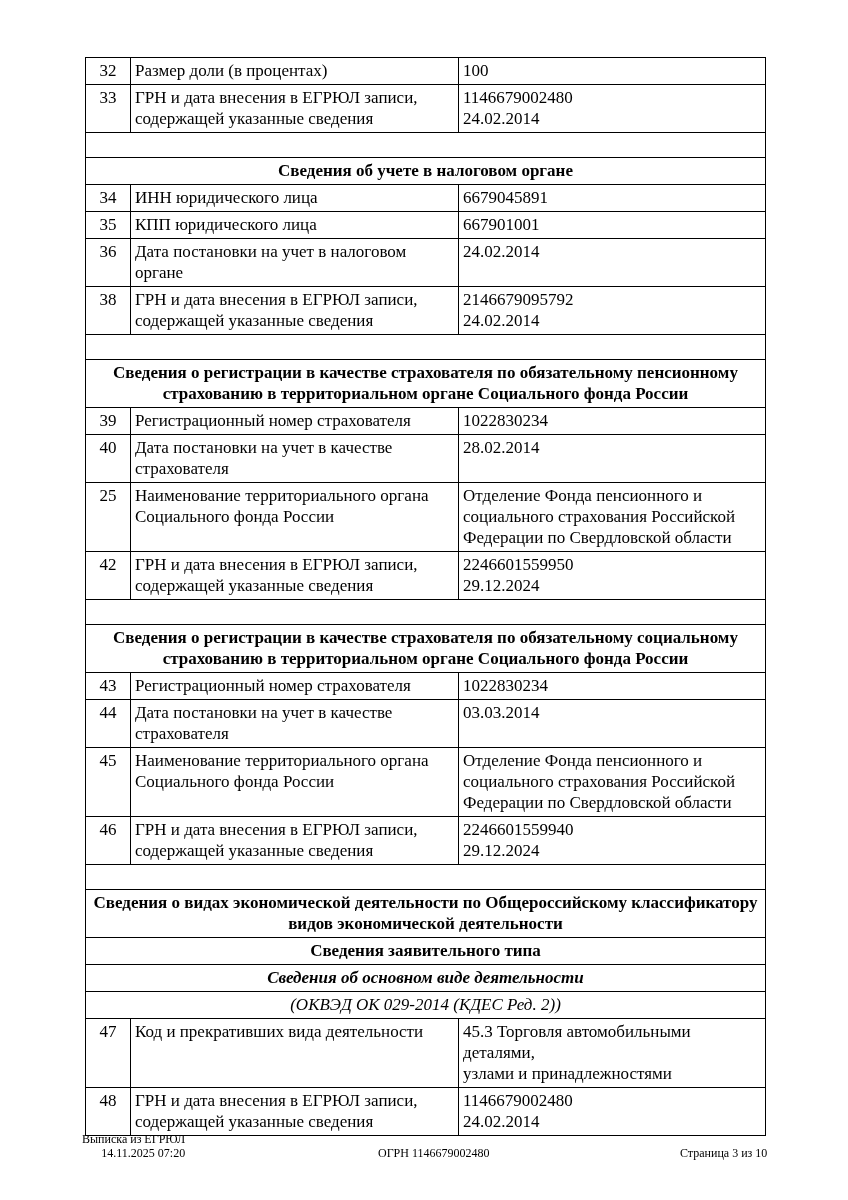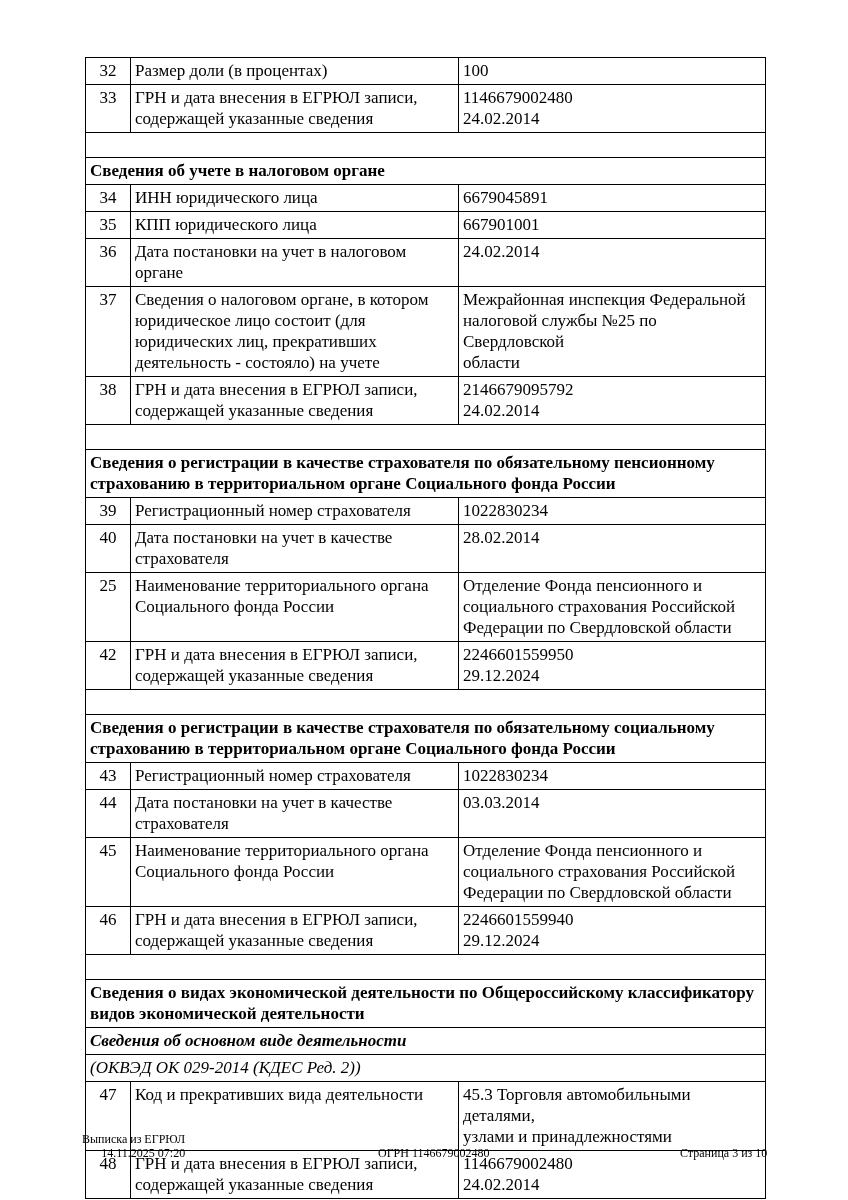--- a/index.html
+++ b/index.html
@@ -36,20 +36,21 @@
     padding: 2px 4px 3px 4px;
     white-space: pre-line;
     overflow: hidden;
   }
   td.num {
     text-align: center;
     padding-left: 1px;
     padding-right: 1px;
   }
   td.hdr {
+    text-align: center;
     padding-top: 1px;
     padding-bottom: 2px;
     font-family: Liberation Serif, serif;
   }
   td.hdr.bold        { font-weight: bold; }
   td.hdr.bold-italic { font-weight: bold; font-style: italic; margin-top: 44px; }
   td.hdr.italic      { font-style: italic; }
   td.spacer {
     height: 19px;
     padding: 0;
@@ -106,30 +107,20 @@
           <td class="label">КПП юридического лица</td>
           <td class="value">667901001</td>
         </tr>
         <tr>
           <td class="num">36</td>
           <td class="label">Дата постановки на учет в налоговом
 органе</td>
           <td class="value">24.02.2014</td>
         </tr>
         <tr>
-          <td class="num">37</td>
-          <td class="label">Сведения о налоговом органе, в котором
-юридическое лицо состоит (для
-юридических лиц, прекративших
-деятельность - состояло) на учете</td>
-          <td class="value">Межрайонная инспекция Федеральной
-налоговой службы №25 по Свердловской
-области</td>
-        </tr>
-        <tr>
           <td class="num">38</td>
           <td class="label">ГРН и дата внесения в ЕГРЮЛ записи,
 содержащей указанные сведения</td>
           <td class="value">2146679095792
 24.02.2014</td>
         </tr>
         <tr>
           <td colspan="3" class="spacer"></td>
         </tr>
         <tr>
@@ -196,20 +187,23 @@
 29.12.2024</td>
         </tr>
         <tr>
           <td colspan="3" class="spacer"></td>
         </tr>
         <tr>
           <td colspan="3" class="hdr bold">Сведения о видах экономической деятельности по Общероссийскому классификатору
 видов экономической деятельности</td>
         </tr>
         <tr>
+          <td colspan="3" class="hdr bold">Сведения заявительного типа</td>
+        </tr>
+        <tr>
           <td colspan="3" class="hdr bold-italic">Сведения об основном виде деятельности</td>
         </tr>
         <tr>
           <td colspan="3" class="hdr italic">(ОКВЭД ОК 029-2014 (КДЕС Ред. 2))</td>
         </tr>
         <tr>
           <td class="num">47</td>
           <td class="label">Код и прекративших вида деятельности</td>
           <td class="value">45.3 Торговля автомобильными деталями,
 узлами и принадлежностями</td>

